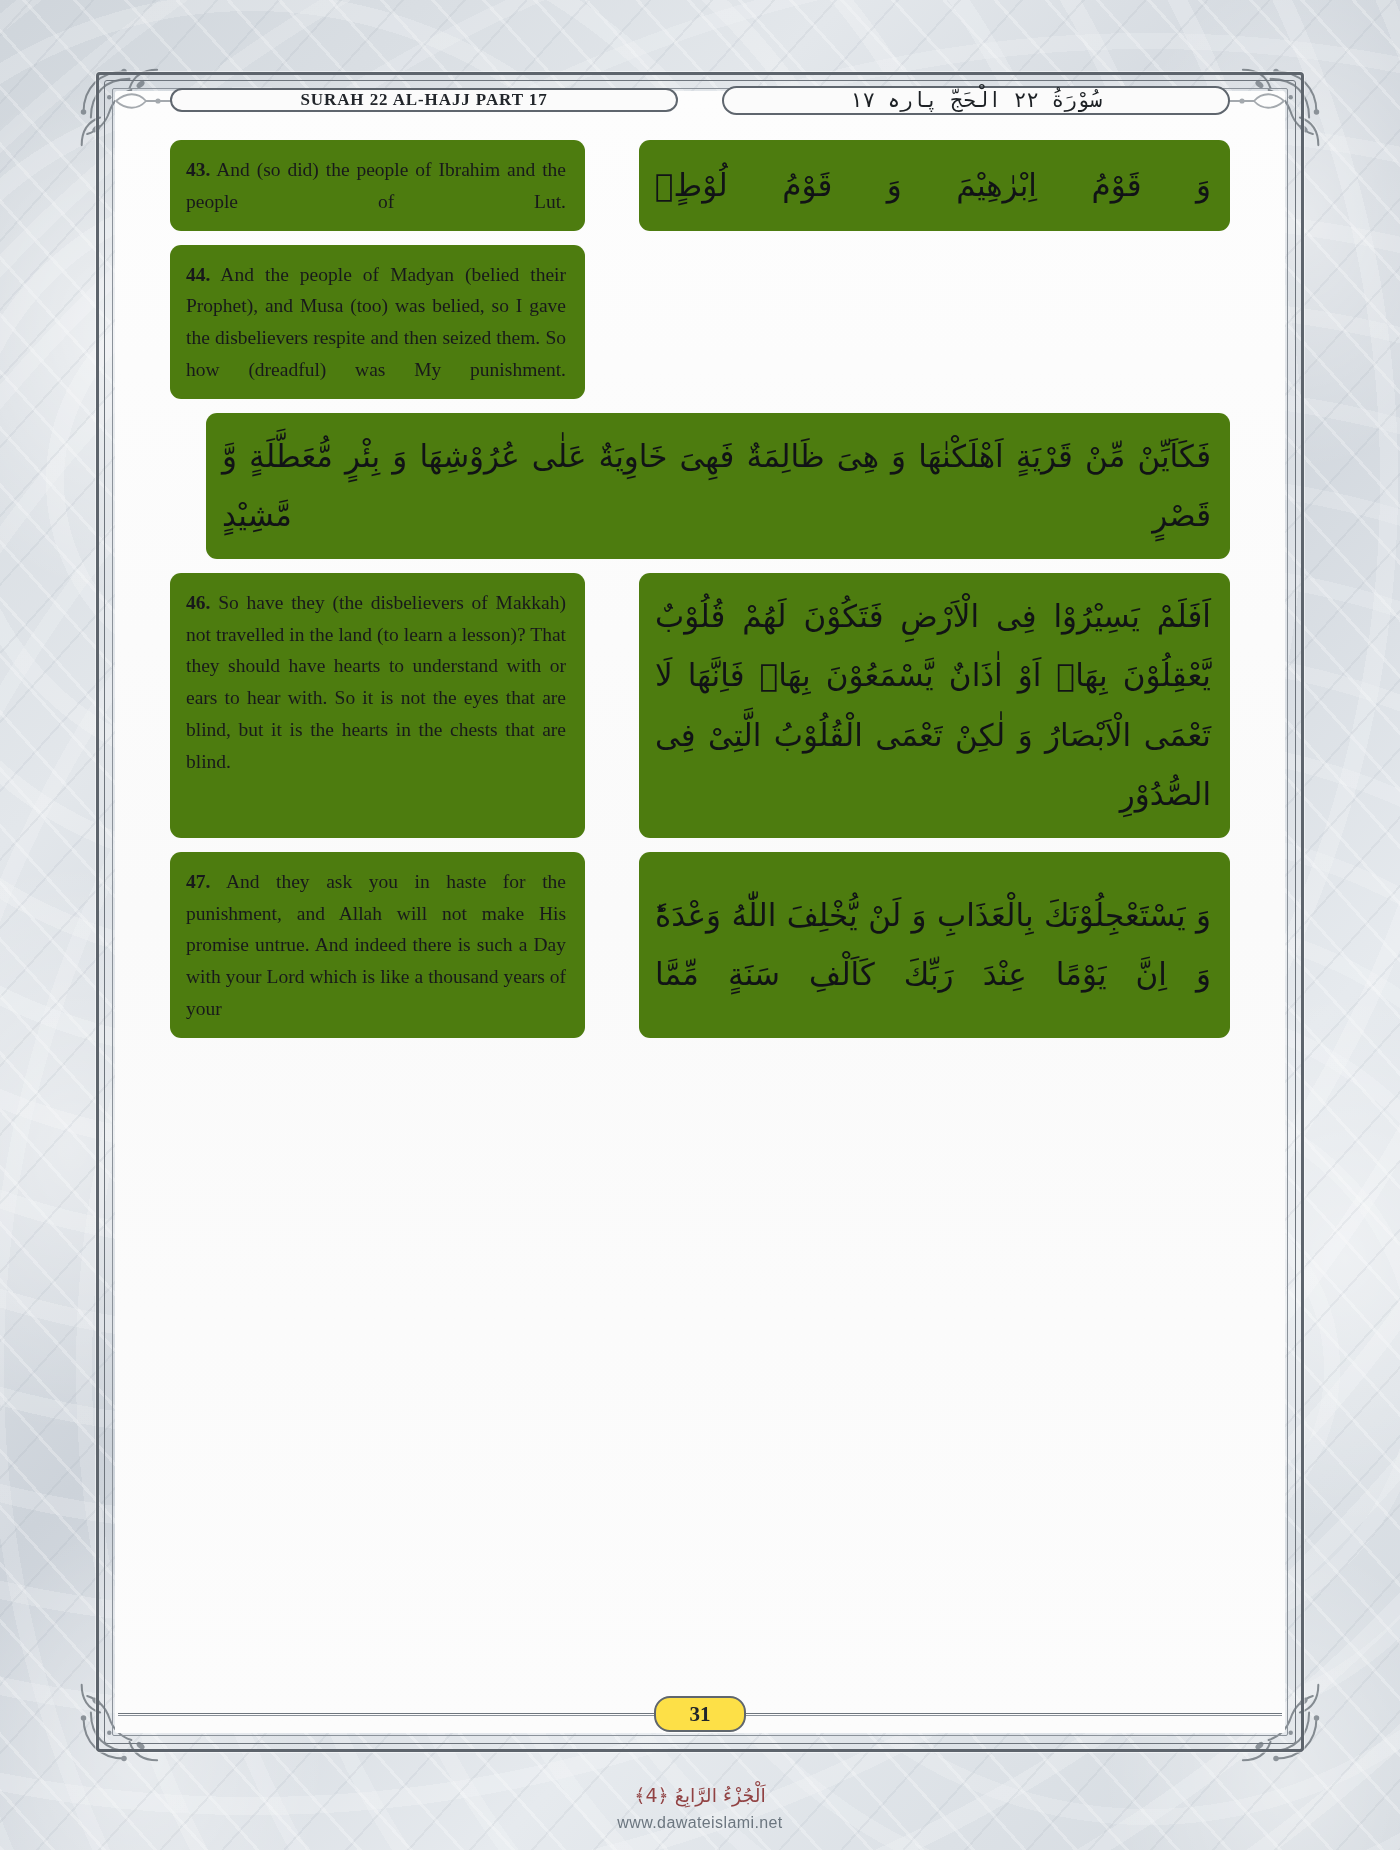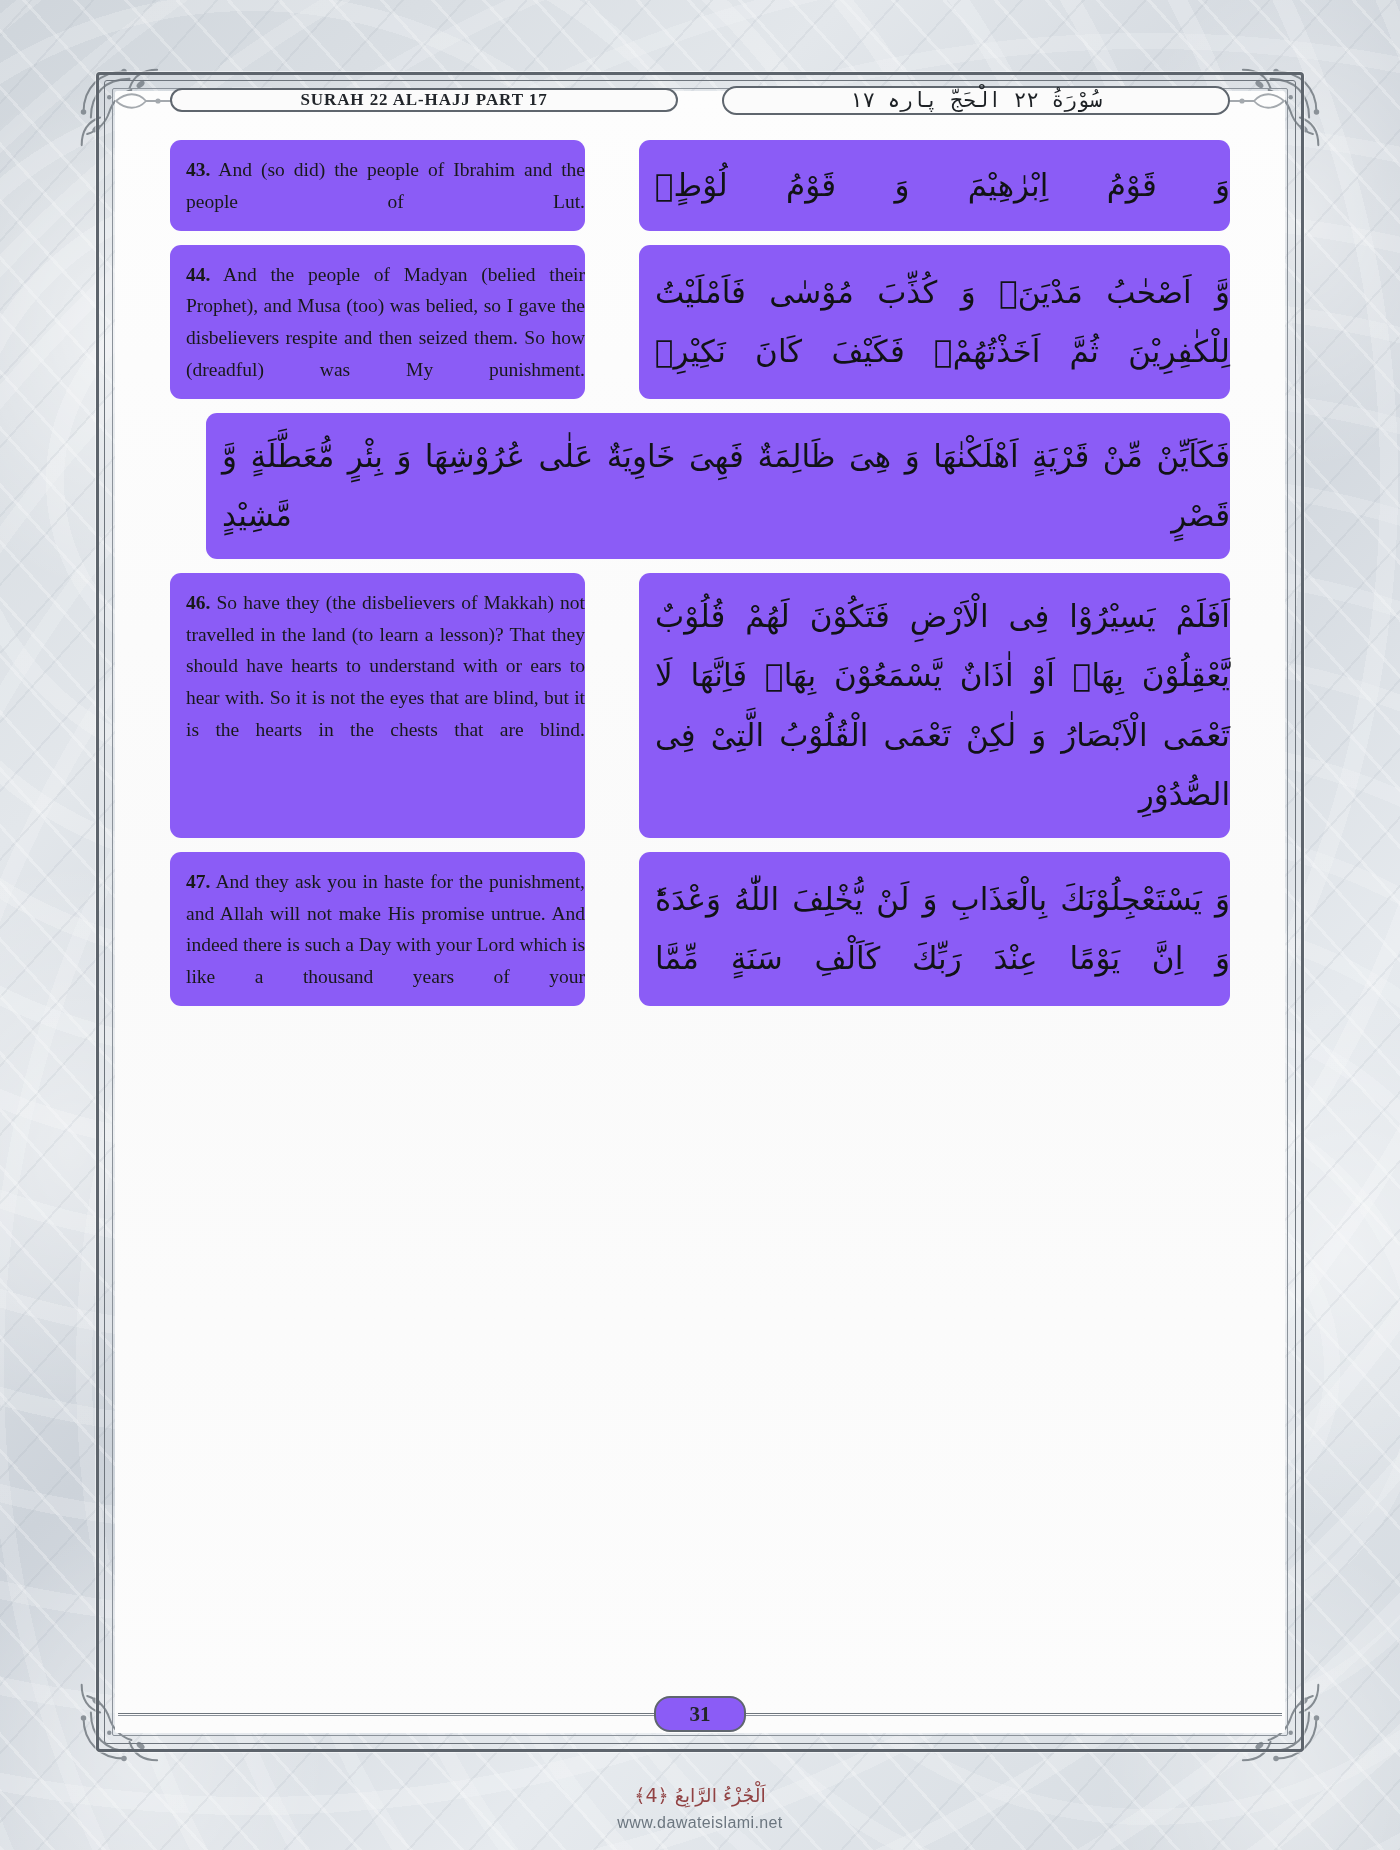--- a/index.html
+++ b/index.html
@@ -128,23 +128,23 @@
     top:140px;
     bottom:170px;
   }
   .verse-row{
     display:flex;
     gap:18px;
     margin-bottom:14px;
     align-items:stretch;
   }
   .cell{
-    background:#8b5cf6;
+    background:#4d7c0f;
     border-radius:11px;
-    padding:14px 0 13px 16px;
+    padding:14px 19px 13px 16px;
   }
   .cell.en{
     flex:0 0 415px;
     text-align:justify;
     text-align-last:justify;
     font-family:"Liberation Serif", serif;
     font-size:19.5px;
     line-height:1.63;
     color:#18191b;
     hyphens:none;
@@ -166,21 +166,21 @@
   }
   .cell.ar > span{ display:block; width:100%; }
 
   
   .pagenum-wrap{
     position:absolute;
     left:0; right:0; bottom:118px;
     display:flex; align-items:center; justify-content:center;
   }
   .pagenum{
-    background:#8b5cf6;
+    background:#fde047;
     border:2.5px solid #5f666e;
     border-radius:16px;
     min-width:92px;
     height:36px;
     display:flex; align-items:center; justify-content:center;
     font-family:"Liberation Serif", serif;
     font-size:21px;
     font-weight:700;
     color:#22262b;
     position:relative;
@@ -335,23 +335,20 @@
     <div class="cell ar">
       <span>وَ قَوْمُ اِبْرٰهِیْمَ وَ قَوْمُ لُوْطٍۙ</span>
     </div>
   </div>
 
   <div class="verse-row">
     <div class="cell en">
       <span class="vnum">44.</span>
       <span>And the people of Madyan (belied their Prophet), and Musa (too) was belied, so I gave the disbelievers respite and then seized them. So how (dreadful) was My punishment.</span>
     </div>
-    <div class="cell ar">
-      <span>وَّ اَصْحٰبُ مَدْیَنَۚ وَ كُذِّبَ مُوْسٰى فَاَمْلَیْتُ لِلْكٰفِرِیْنَ ثُمَّ اَخَذْتُهُمْۚ فَكَیْفَ كَانَ نَكِیْرِ۠</span>
-    </div>
   </div>
 
   <div class="verse-row">
     <div class="cell ar">
       <span>فَكَاَیِّنْ مِّنْ قَرْیَةٍ اَهْلَكْنٰهَا وَ هِیَ ظَالِمَةٌ فَهِیَ خَاوِیَةٌ عَلٰى عُرُوْشِهَا وَ بِئْرٍ مُّعَطَّلَةٍ وَّ قَصْرٍ مَّشِیْدٍ</span>
     </div>
   </div>
 
   <div class="verse-row">
     <div class="cell en">

